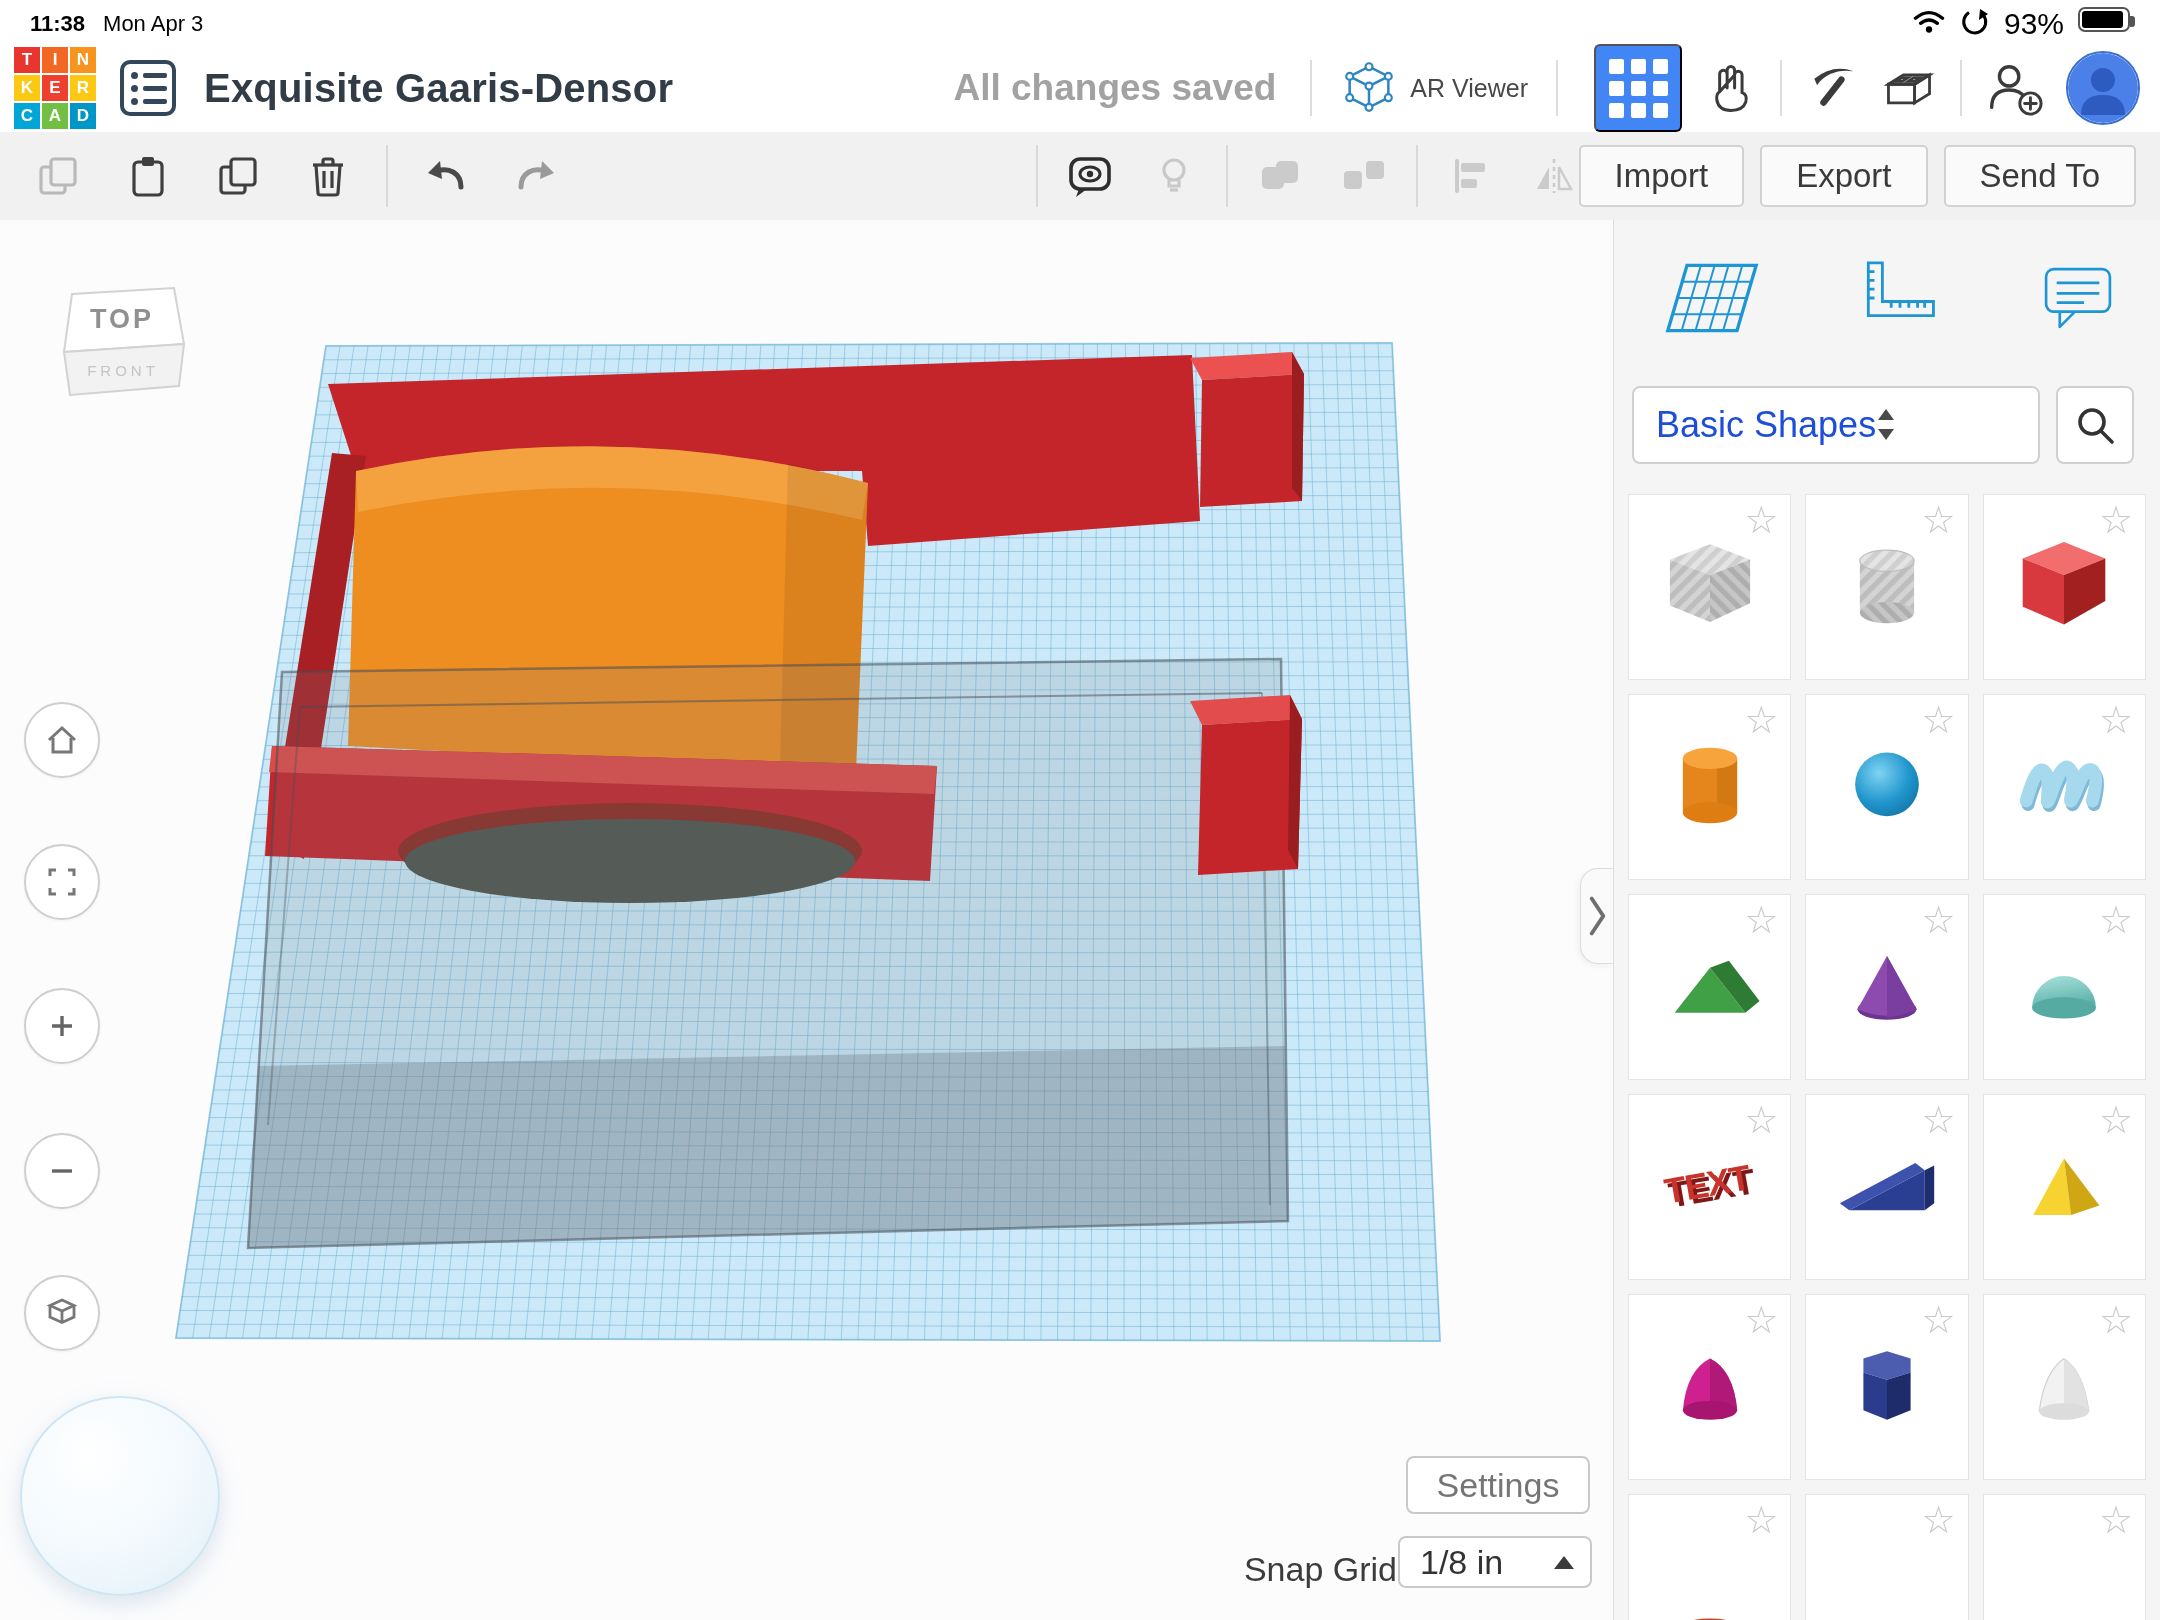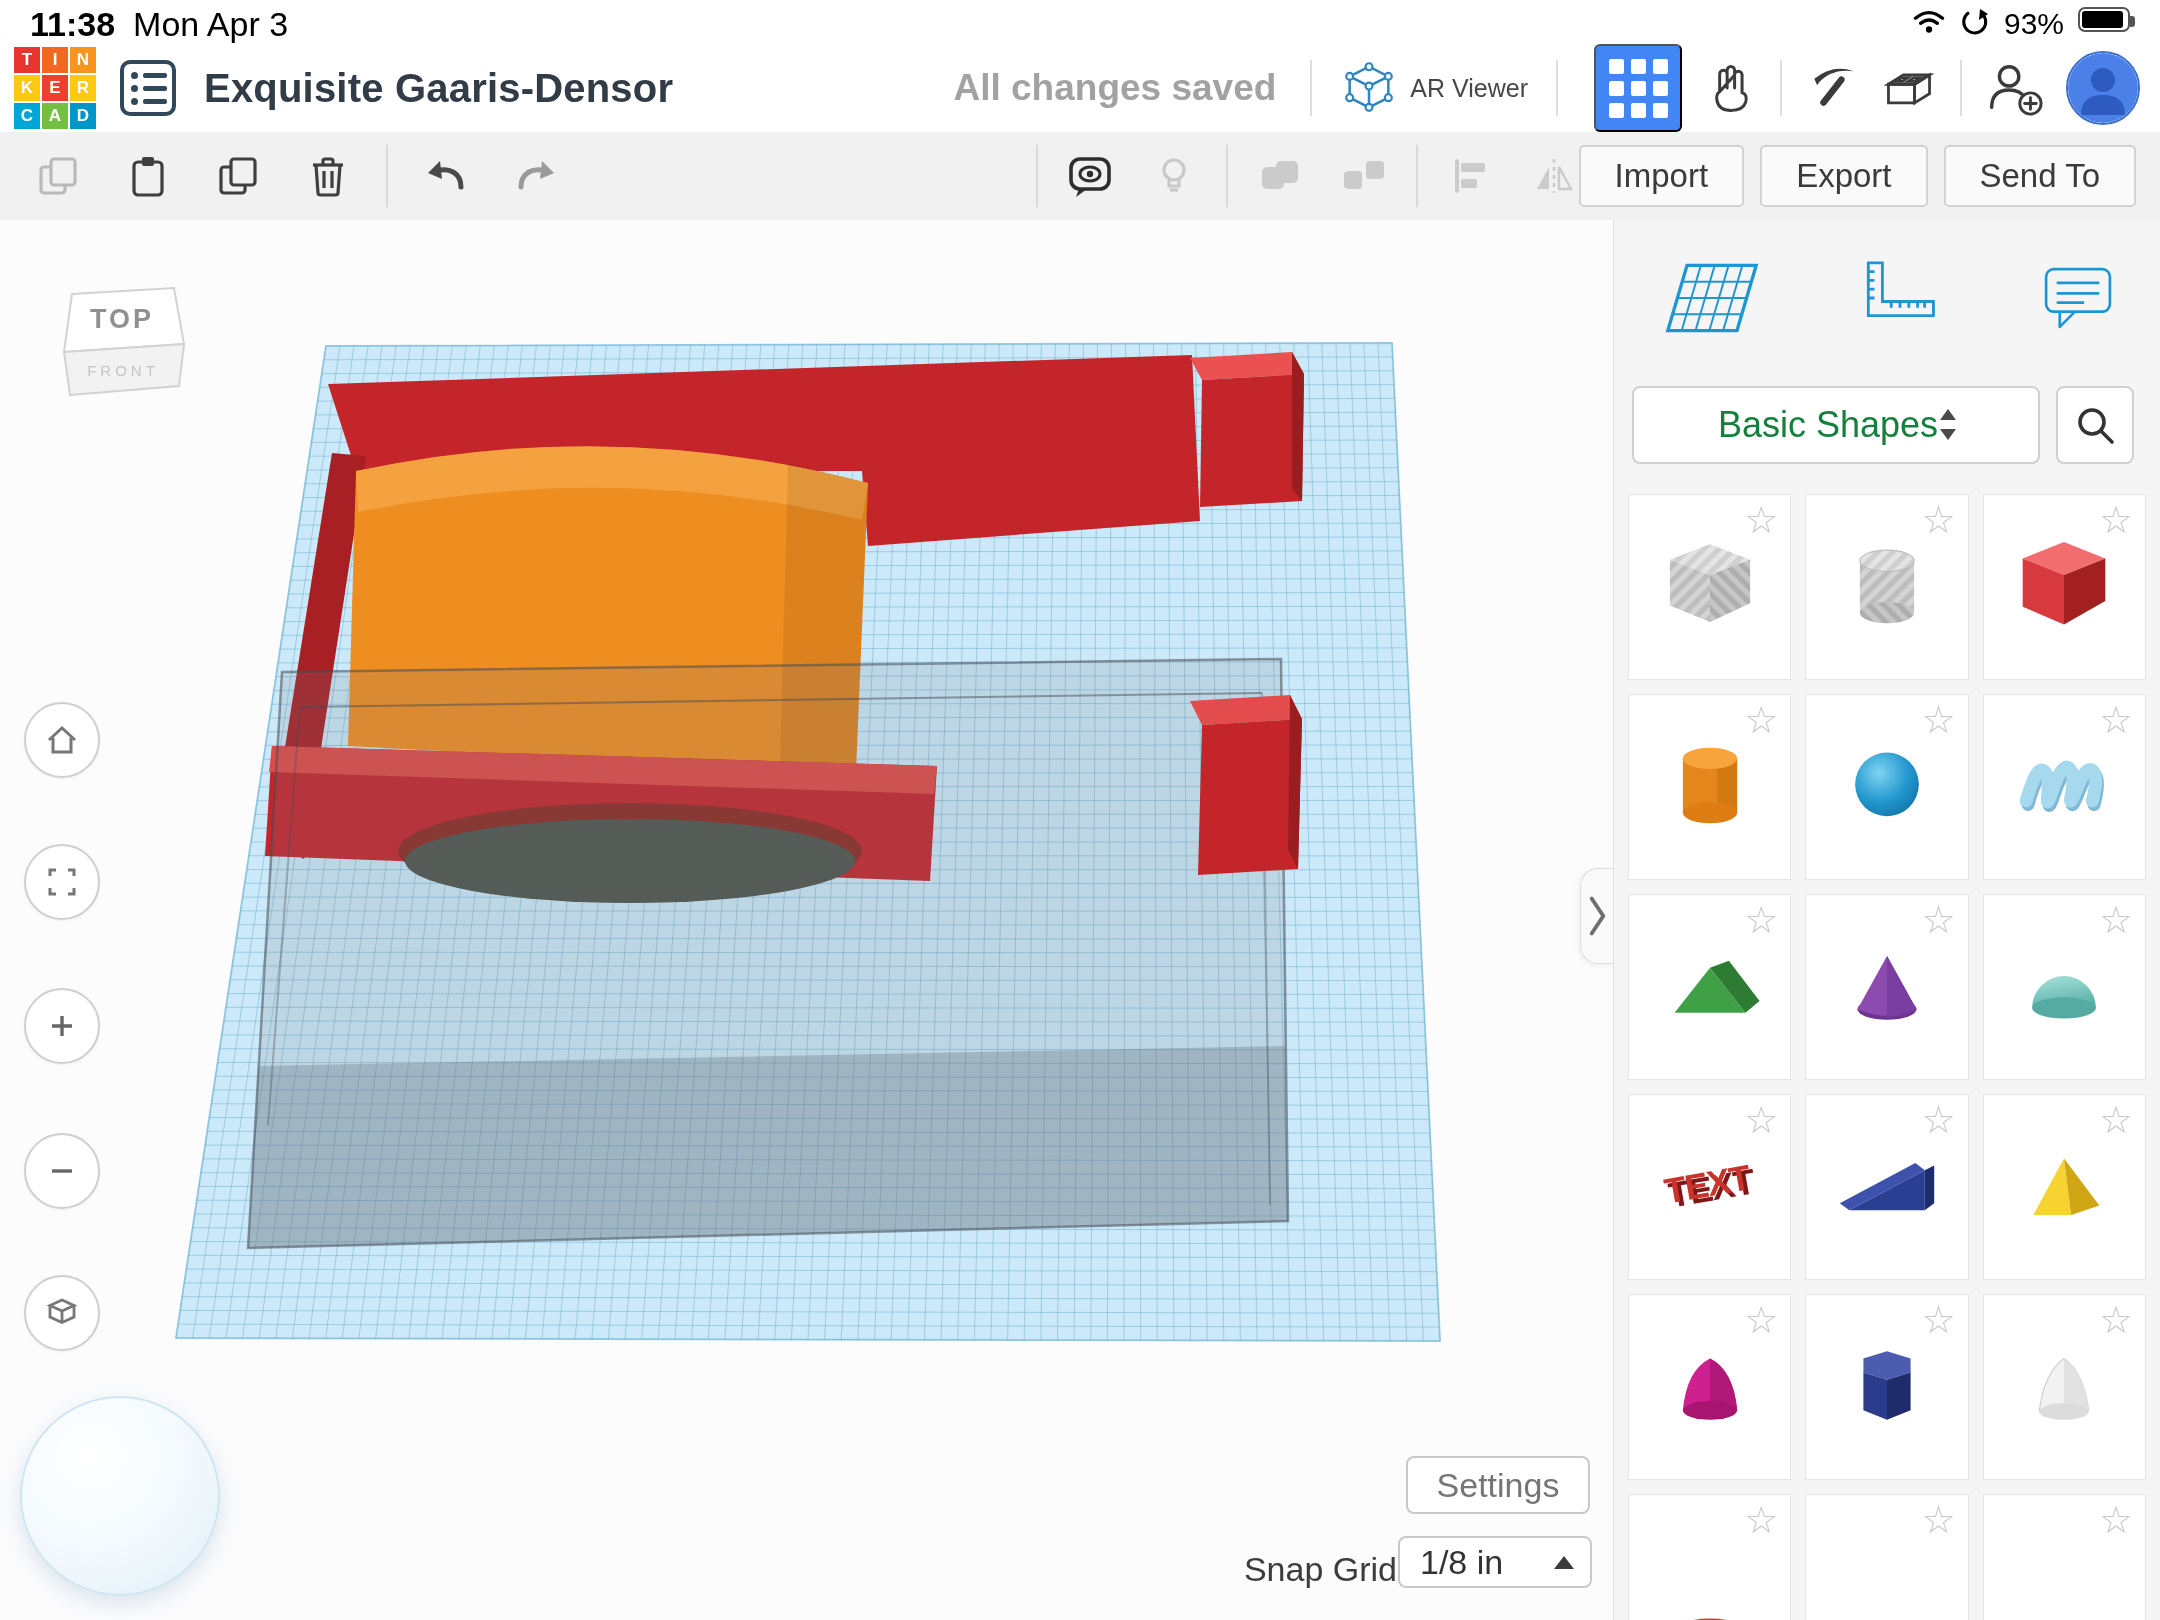--- a/index.html
+++ b/index.html
@@ -1,21 +1,21 @@
 <!DOCTYPE html>
 <html><head>
 <meta charset="utf-8">
 <style>
 *{box-sizing:border-box;margin:0;padding:0}
 html,body{background:#fff}
 .screen{position:relative;width:2160px;height:1620px;overflow:hidden;font-family:"Liberation Sans",sans-serif;background:#fff;color:#333}
 
 
 .status-bar{position:absolute;left:0;top:0;width:2160px;height:44px;display:flex;justify-content:space-between;align-items:center;padding:4px 30px 0 30px;background:#fff}
-.status-left{display:flex;gap:18px;font-size:34px;color:#000}
+.status-left{display:flex;gap:18px;font-size:22px;color:#000}
 .status-time{font-weight:700}
 .status-right{display:flex;align-items:flex-start;gap:14px;font-size:30px;color:#000}
 .battery{position:relative;width:52px;height:25px;border:2px solid #555;border-radius:7px;padding:2px}
 .battery-fill{height:100%;width:93%;background:#000;border-radius:3px}
 .battery-tip{position:absolute;right:-7px;top:7px;width:5px;height:11px;background:#555;border-radius:0 3px 3px 0}
 
 
 .app-header{position:absolute;left:0;top:44px;width:2160px;height:88px;display:flex;align-items:center;padding:0 20px 0 10px;background:#fff}
 .logo{display:grid;grid-template-columns:repeat(3,26px);grid-template-rows:repeat(3,26px);gap:2px;margin-left:4px;cursor:pointer}
 .logo span{display:flex;align-items:center;justify-content:center;color:#fff;font-weight:700;font-size:17px}
@@ -61,21 +61,21 @@
 .snap-arrow{width:0;height:0;border-left:10px solid transparent;border-right:10px solid transparent;border-bottom:13px solid #3c3c3c}
 
 
 .panel-tab{position:absolute;left:1580px;top:868px;width:34px;height:96px;background:#fafafa;border:1px solid #ddd;border-right:none;border-radius:18px 0 0 18px;display:flex;align-items:center;justify-content:center;box-shadow:-2px 2px 6px rgba(0,0,0,.05)}
 
 
 .right-panel{position:absolute;left:1613px;top:220px;width:547px;height:1400px;background:#f5f5f6;border-left:1px solid #ddd;overflow:hidden}
 .panel-top-icons{margin:30px 44px 0 50px;height:96px;display:flex;justify-content:space-between;align-items:center}
 .pbtn{background:transparent;border:none;display:flex;align-items:center;justify-content:center}
 .panel-filter-row{margin:40px 26px 0 18px;height:78px;display:flex;gap:16px}
-.category-dropdown{flex:1;height:78px;background:#fff;border:2px solid #d0d0d0;border-radius:8px;display:flex;align-items:center;justify-content:center;padding:0 18px 0 22px;font-size:36px;color:#15803d;font-family:"Liberation Sans",sans-serif}
+.category-dropdown{flex:1;height:78px;background:#fff;border:2px solid #d0d0d0;border-radius:8px;display:flex;align-items:center;justify-content:flex-start;padding:0 18px 0 22px;font-size:36px;color:#1d4ed8;font-family:"Liberation Sans",sans-serif}
 .search-btn{width:78px;height:78px;background:#fff;border:2px solid #d0d0d0;border-radius:8px;display:flex;align-items:center;justify-content:center}
 .shape-grid{margin:30px 14px 0 14px;display:grid;grid-template-columns:repeat(3,1fr);grid-auto-rows:186px;gap:14px}
 .tile{position:relative;background:#fff;border:1.5px solid #e4e4e4}
 .tile .shape-svg{display:block;width:118px;height:118px;margin:28px auto 0}
 .tile.low .shape-svg{margin-top:84px}
 .star{position:absolute;top:6px;right:12px;font-size:38px;color:#c9c9c9;line-height:1;cursor:pointer}
 </style>
 </head>
 <body>
 

